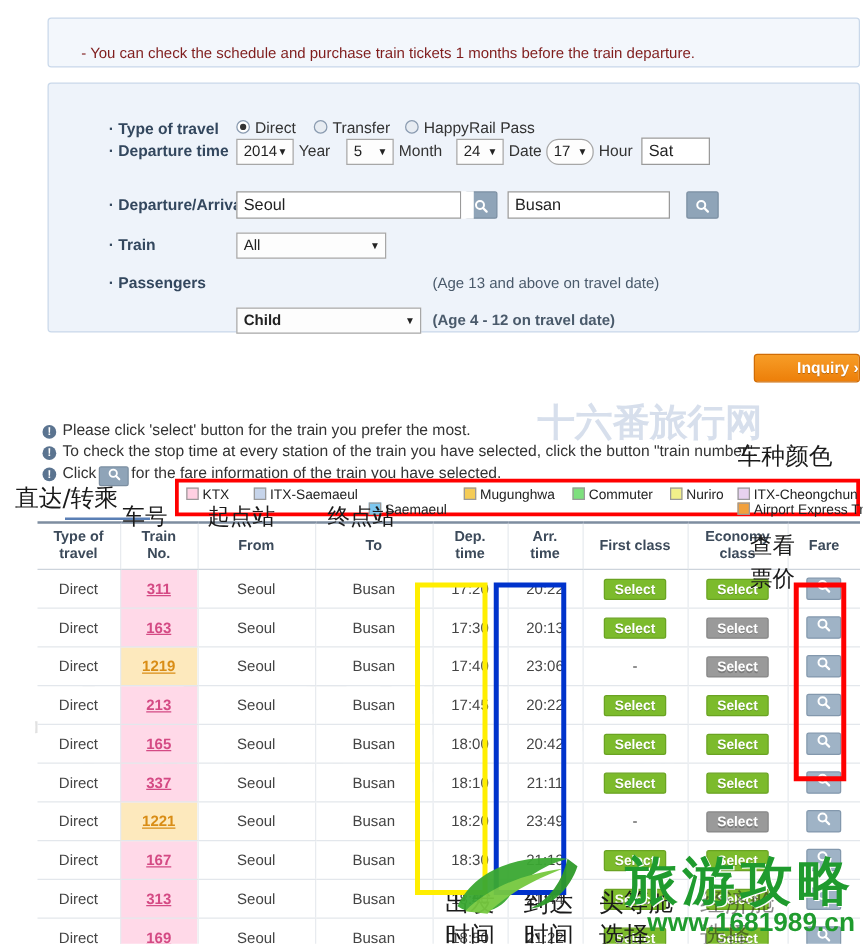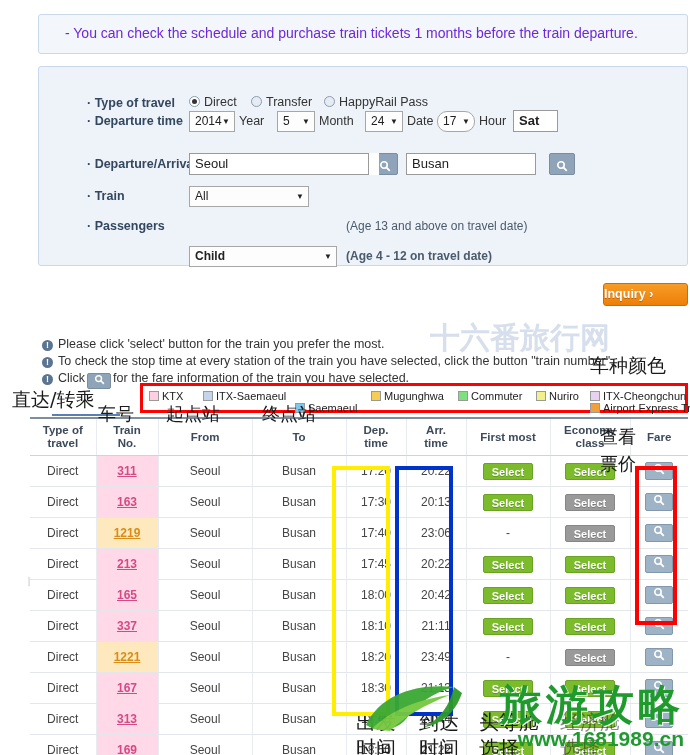--- a/index.html
+++ b/index.html
@@ -50,22 +50,22 @@
     position: absolute; right: 212px; bottom: 18px;
     width: 120px; height: 58px; opacity: .95;
   }
 
   
   .notice {
     position: absolute; left: 38px; top: 14px; width: 650px; height: 40px;
     background: #f3f7fc; border: 1px solid #c9d8ea; border-radius: 3px;
   }
   .notice span {
-    position: absolute; left: 26px; top: 10px;
-    font-size: 14px; color: #6d28d9;
+    position: absolute; left: 26px; top: 20px;
+    font-size: 12px; color: #7f1d1d;
   }
 
   
   .form-box {
     position: absolute; left: 38px; top: 66px; width: 650px; height: 200px;
     background: #eef3fa; border: 1px solid #c9d8ea; border-radius: 3px;
   }
   .frow { position: absolute; left: 0; width: 650px; height: 30px; }
   .flabel {
     position: absolute; left: 48px; top: 5px;
@@ -110,26 +110,26 @@
   }
   .sbtn svg { vertical-align: -2px; }
   .hint { position: absolute; top: 5px; font-size: 12px; color: #4a5a6b; }
 
   
   .inquiry {
     position: absolute; left: 603px; top: 283px; width: 85px; height: 23px;
     background: linear-gradient(#f79d27, #ed7f09);
     border: 1px solid #d06c05; border-radius: 3px;
     color: #fff; font-size: 12.5px; font-weight: bold;
-    text-align: left; line-height: 21px;
+    text-align: right; line-height: 21px;
     text-shadow: 0 1px 0 rgba(0,0,0,.25);
   }
 
   
-  .instr { position: absolute; left: 34px; font-size: 12.5px; color: #333; margin-left: 8px; }
+  .instr { position: absolute; left: 34px; font-size: 12.5px; color: #333; }
   .bullet {
     display: inline-block; width: 11px; height: 11px; border-radius: 50%;
     background: #5b7490; color: #fff; font-size: 9px; font-weight: bold;
     text-align: center; line-height: 11px; margin-right: 5px;
     vertical-align: 0px;
   }
   .inline-sbtn {
     display: inline-block; width: 24px; height: 16px;
     background: #8fa4b8; border: 1px solid #7b8ea1; border-radius: 2px;
     vertical-align: -3px; text-align: center; line-height: 15px;
@@ -239,21 +239,21 @@
     <div class="frow" style="top:42px;">
       <div class="flabel">Departure time</div>
       <div class="sel" style="left:150px; width:46px;">2014</div>
       <div class="unit" style="left:200px;">Year</div>
       <div class="sel" style="left:238px; width:38px;">5</div>
       <div class="unit" style="left:280px;">Month</div>
       <div class="sel" style="left:326px; width:38px;">24</div>
       <div class="unit" style="left:368px;">Date</div>
       <div class="sel" style="left:398px; width:38px;border-radius:10px;">17</div>
       <div class="unit" style="left:440px;">Hour</div>
-      <div class="txt" style="left:474px; width:45px; top:1px;font-weight:bold;">Sat</div>
+      <div class="txt" style="left:474px; width:55px; top:1px;">Sat</div>
     </div>
 
     <div class="frow" style="top:85px;">
       <div class="flabel">Departure/Arrival</div>
       <div class="txt" style="left:150px; width:180px;">Seoul</div>
       <div class="sbtn" style="left:333px;">
         <svg width="12" height="12" viewBox="0 0 12 12" aria-hidden="true">
             <circle cx="5" cy="5" r="3.2" fill="none" stroke="#ffffff" stroke-width="1.6"></circle>
             <line x1="7.4" y1="7.4" x2="10.3" y2="10.3" stroke="#ffffff" stroke-width="1.8" stroke-linecap="round"></line>
           </svg>
@@ -332,21 +332,21 @@
         <th class="c-type"><span style="white-space:pre-line;">Type of
 travel</span></th>
         <th class="c-no vline"><span style="white-space:pre-line;">Train
 No.</span></th>
         <th class="c-from vline"><span>From</span></th>
         <th class="c-to vline"><span>To</span></th>
         <th class="c-dep vline"><span style="white-space:pre-line;">Dep.
 time</span></th>
         <th class="c-arr vline"><span style="white-space:pre-line;">Arr.
 time</span></th>
-        <th class="c-first vline"><span>First most</span></th>
+        <th class="c-first vline"><span>First class</span></th>
         <th class="c-econ vline"><span style="white-space:pre-line;text-align:center;">Economy
 class</span></th>
         <th class="c-fare vline"><span>Fare</span></th>
       </tr>
     </thead>
     <tbody>
         <tr>
           <td class="c-type">Direct</td>
           <td class="c-no vline cell-ktx"><span class="trainno no-ktx">311</span></td>
           <td class="c-from vline">Seoul</td>

